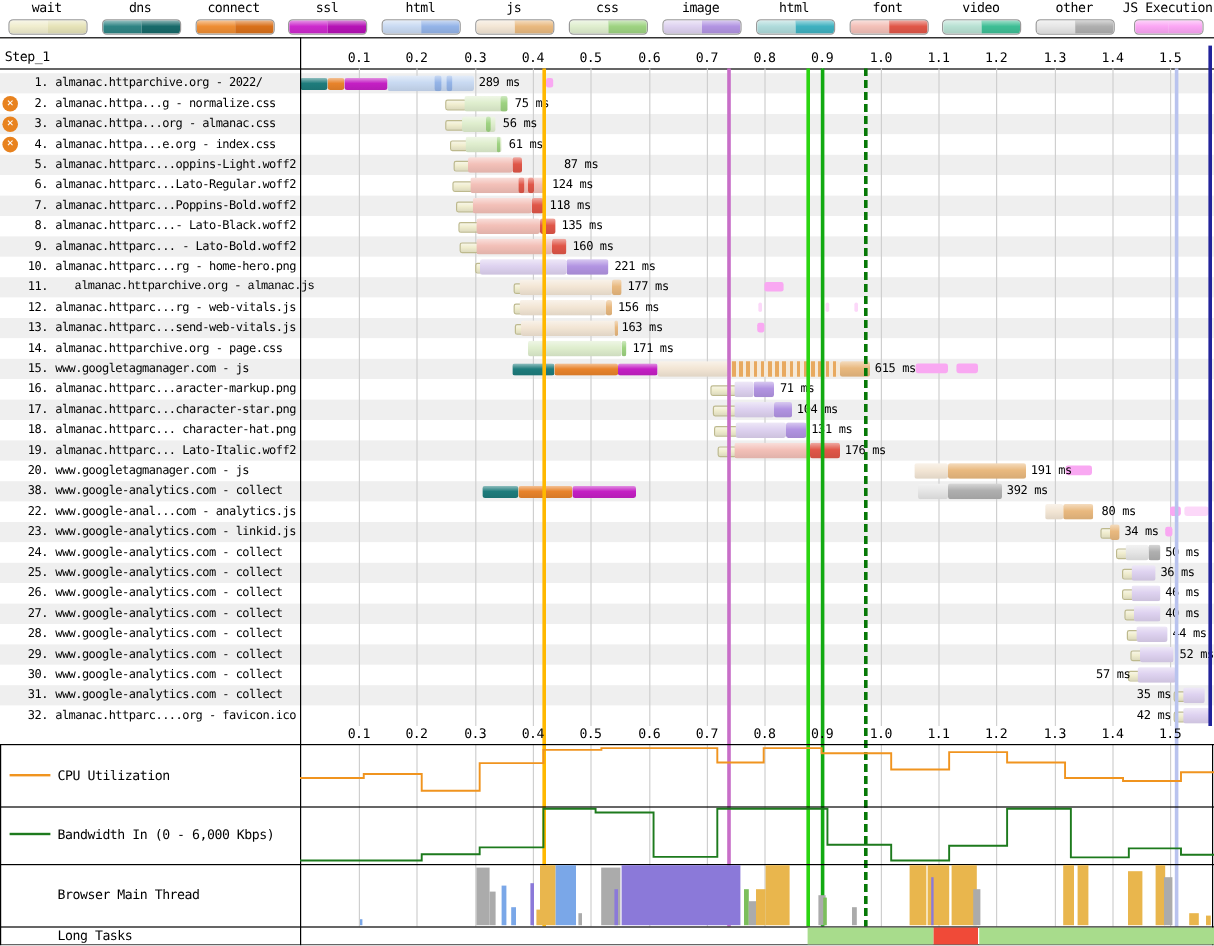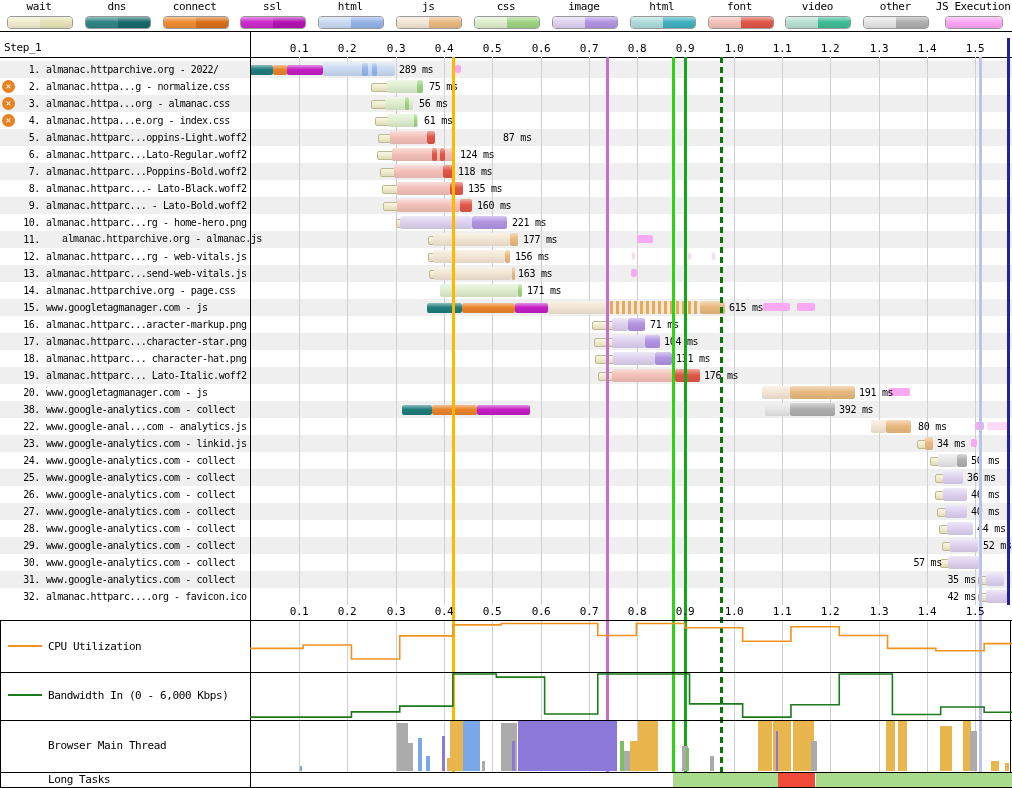--- a/index.html
+++ b/index.html
@@ -253,21 +253,21 @@
         <div class="seg" style="left: 388px; width: 30px; height: 13px; top: 2px; background: linear-gradient(rgba(255, 255, 255, 0.5), rgba(255, 255, 255, 0) 45%, rgba(0, 0, 0, 0.08)), linear-gradient(rgb(223, 238, 206), rgb(223, 238, 206));"></div>
         <div class="seg" style="left: 414px; width: 3px; height: 13px; top: 2px; background: linear-gradient(rgba(255, 255, 255, 0.5), rgba(255, 255, 255, 0) 45%, rgba(0, 0, 0, 0.08)), linear-gradient(rgb(158, 211, 129), rgb(158, 211, 129));"></div>
         <div class="mslabel" style="top: 3px; left: 424px;">61 ms</div>
       </div>
       <div class="abs" style="left: 0px; top: 129px; width: 1012px; height: 17px;">
         <div class="row-num" style="left: 16px; top: 3px;">5.</div>
         <div class="row-text" style="left: 46px; top: 3px;">almanac.httparc...oppins-Light.woff2</div>
         <div class="seg" style="left: 378px; width: 12px; height: 7px; top: 5px; background: linear-gradient(rgba(255, 255, 255, 0.5), rgba(255, 255, 255, 0) 45%, rgba(0, 0, 0, 0.08)), linear-gradient(rgb(240, 237, 206), rgb(240, 237, 206)); border: 1px solid rgb(189, 185, 141);"></div>
         <div class="seg" style="left: 390px; width: 37px; height: 13px; top: 2px; background: linear-gradient(rgba(255, 255, 255, 0.5), rgba(255, 255, 255, 0) 45%, rgba(0, 0, 0, 0.08)), linear-gradient(rgb(243, 192, 184), rgb(243, 192, 184));"></div>
         <div class="seg" style="left: 427px; width: 8px; height: 13px; top: 2px; background: linear-gradient(rgba(255, 255, 255, 0.5), rgba(255, 255, 255, 0) 45%, rgba(0, 0, 0, 0.08)), linear-gradient(rgb(224, 86, 72), rgb(224, 86, 72));"></div>
-        <div class="mslabel" style="top: 3px; left: 459px; margin-left: 44px;">87 ms</div>
+        <div class="mslabel" style="top: 3px; left: 426px; margin-left: 44px;">87 ms</div>
       </div>
       <div class="abs" style="left: 0px; top: 146px; width: 1012px; height: 17px;">
         <div class="row-num" style="left: 16px; top: 3px;">6.</div>
         <div class="row-text" style="left: 46px; top: 3px;">almanac.httparc...Lato-Regular.woff2</div>
         <div class="seg" style="left: 377px; width: 15px; height: 7px; top: 5px; background: linear-gradient(rgba(255, 255, 255, 0.5), rgba(255, 255, 255, 0) 45%, rgba(0, 0, 0, 0.08)), linear-gradient(rgb(240, 237, 206), rgb(240, 237, 206)); border: 1px solid rgb(189, 185, 141);"></div>
         <div class="seg" style="left: 392px; width: 63px; height: 13px; top: 2px; background: linear-gradient(rgba(255, 255, 255, 0.5), rgba(255, 255, 255, 0) 45%, rgba(0, 0, 0, 0.08)), linear-gradient(rgb(243, 192, 184), rgb(243, 192, 184));"></div>
         <div class="seg" style="left: 432px; width: 5px; height: 13px; top: 2px; background: linear-gradient(rgba(255, 255, 255, 0.5), rgba(255, 255, 255, 0) 45%, rgba(0, 0, 0, 0.08)), linear-gradient(rgb(224, 86, 72), rgb(224, 86, 72));"></div>
         <div class="seg" style="left: 440px; width: 5px; height: 13px; top: 2px; background: linear-gradient(rgba(255, 255, 255, 0.5), rgba(255, 255, 255, 0) 45%, rgba(0, 0, 0, 0.08)), linear-gradient(rgb(224, 86, 72), rgb(224, 86, 72));"></div>
         <div class="mslabel" style="top: 3px; left: 460px;">124 ms</div>
       </div>

